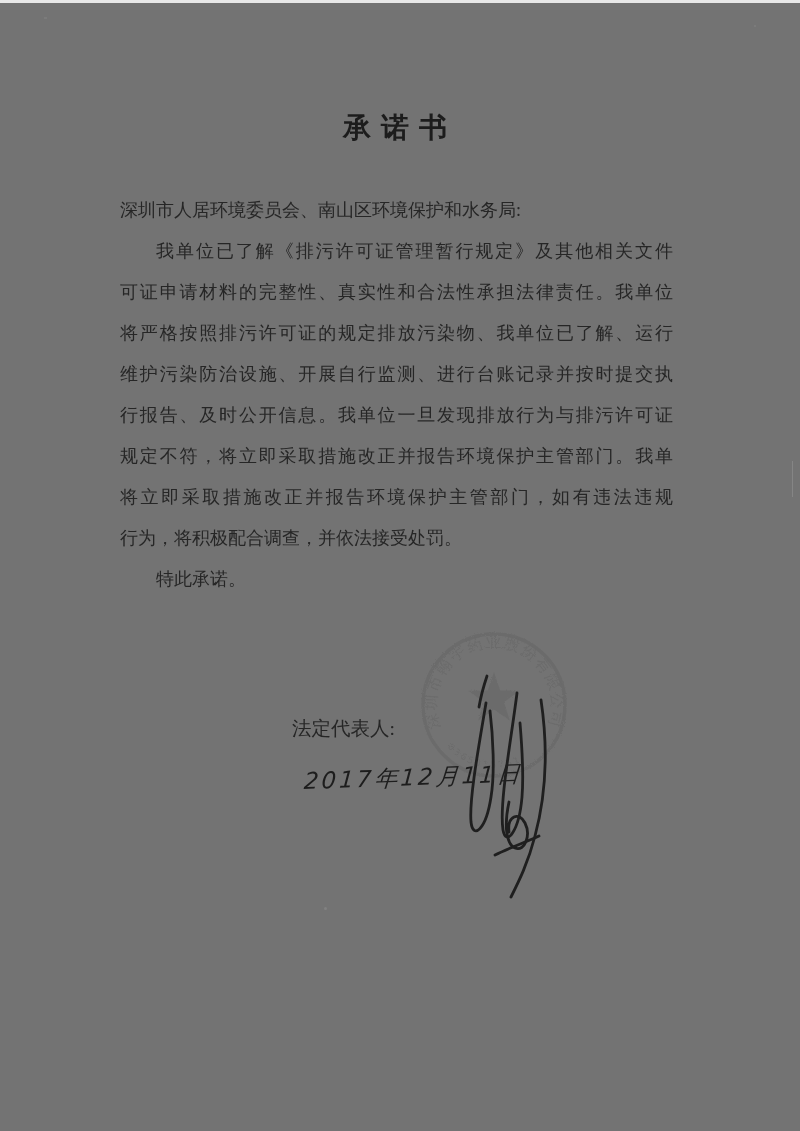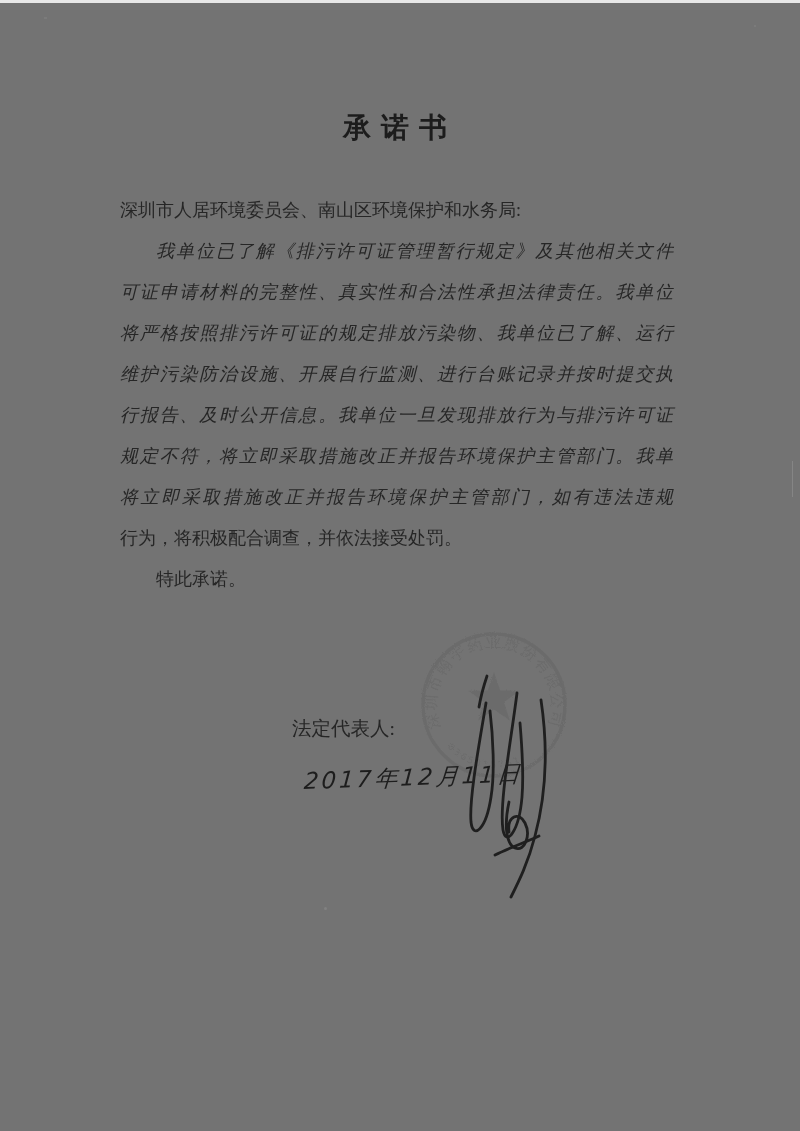--- a/index.html
+++ b/index.html
@@ -30,21 +30,20 @@
     width:553px;
     font-size:18px;
     line-height:41px;
     color:#262626;
   }
   .line{white-space:nowrap;}
   .line.just{
     white-space:normal;
     text-align:justify;
     text-align-last:justify;
-    font-style:italic;
   }
   .line.indent{text-indent:2em;}
   .footer-block{
     position:absolute;
     left:292px;top:712px;
     font-size:19.5px;
     color:#262626;
   }
   .footer-row{margin-bottom:24px;white-space:nowrap;}
   .footer-row .gap{display:inline-block;width:14px;}

